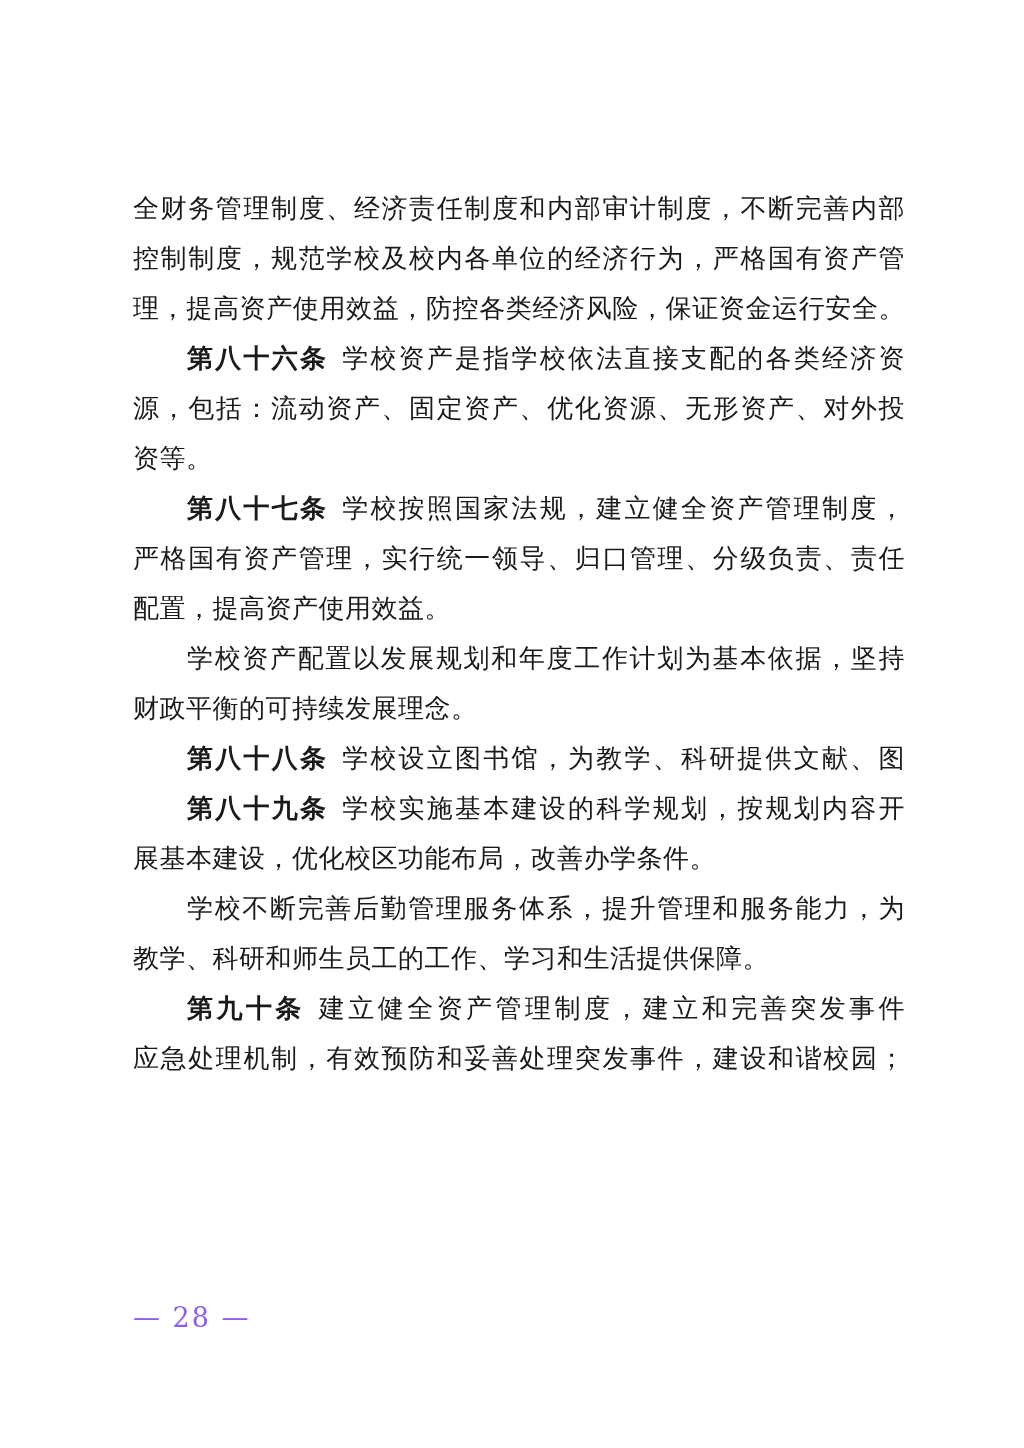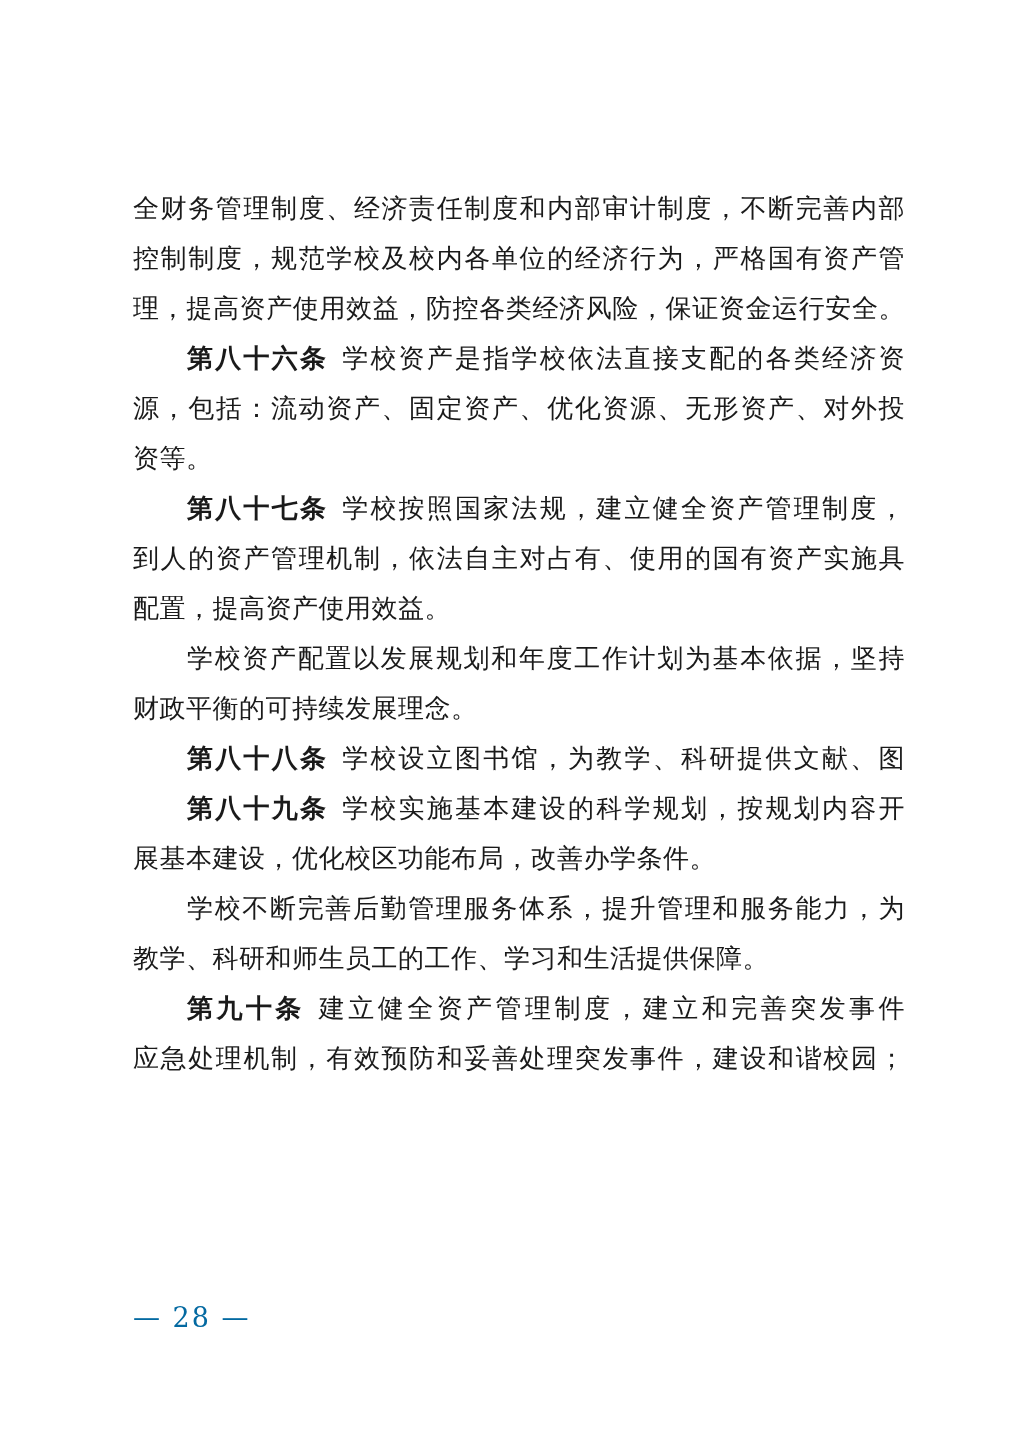--- a/index.html
+++ b/index.html
@@ -48,36 +48,36 @@
     margin-right: 14px;
   }
   .footer {
     position: absolute;
     left: 133px;
     top: 1300px;
     height: 36px;
     line-height: 36px;
     font-size: 27px;
     letter-spacing: 2px;
-    color: #0369a1;
+    color: #8b5cf6;
   }
 </style>
 </head>
 <body>
 
 <div class="page" style="background: rgb(255, 255, 255); color: rgb(26, 26, 26);">
   <div class="text-block">
       <div class="line full"><span>全财务管理制度、经济责任制度和内部审计制度，不断完善内部</span></div>
       <div class="line full"><span>控制制度，规范学校及校内各单位的经济行为，严格国有资产管</span></div>
       <div class="line full"><span>理，提高资产使用效益，防控各类经济风险，保证资金运行安全。</span></div>
       <div class="line full indent"><span class="art">第八十六条</span><span>学校资产是指学校依法直接支配的各类经济资</span></div>
       <div class="line full"><span>源，包括：流动资产、固定资产、优化资源、无形资产、对外投</span></div>
       <div class="line endline"><span>资等。</span></div>
       <div class="line full indent"><span class="art">第八十七条</span><span>学校按照国家法规，建立健全资产管理制度，</span></div>
-      <div class="line full"><span>到人的资产管理机制，依法自主对占有、使用的国有资产实施具</span></div>
+      <div class="line full"><span>严格国有资产管理，实行统一领导、归口管理、分级负责、责任</span></div>
       <div class="line endline"><span>配置，提高资产使用效益。</span></div>
       <div class="line full indent"><span>学校资产配置以发展规划和年度工作计划为基本依据，坚持</span></div>
       <div class="line endline"><span>财政平衡的可持续发展理念。</span></div>
       <div class="line full indent"><span class="art">第八十八条</span><span>学校设立图书馆，为教学、科研提供文献、图</span></div>
       <div class="line full indent"><span class="art">第八十九条</span><span>学校实施基本建设的科学规划，按规划内容开</span></div>
       <div class="line endline"><span>展基本建设，优化校区功能布局，改善办学条件。</span></div>
       <div class="line full indent"><span>学校不断完善后勤管理服务体系，提升管理和服务能力，为</span></div>
       <div class="line endline"><span>教学、科研和师生员工的工作、学习和生活提供保障。</span></div>
       <div class="line full indent"><span class="art">第九十条</span><span>建立健全资产管理制度，建立和完善突发事件</span></div>
       <div class="line full"><span>应急处理机制，有效预防和妥善处理突发事件，建设和谐校园；</span></div>

